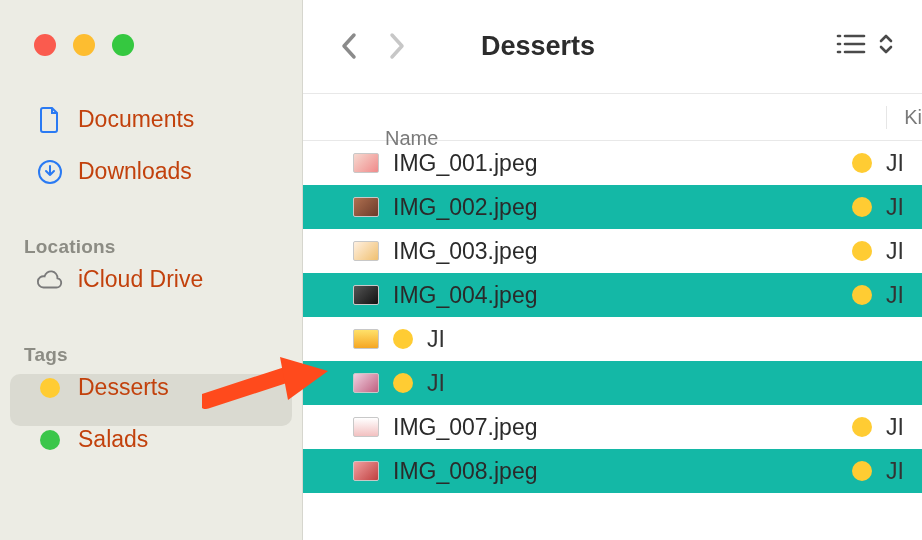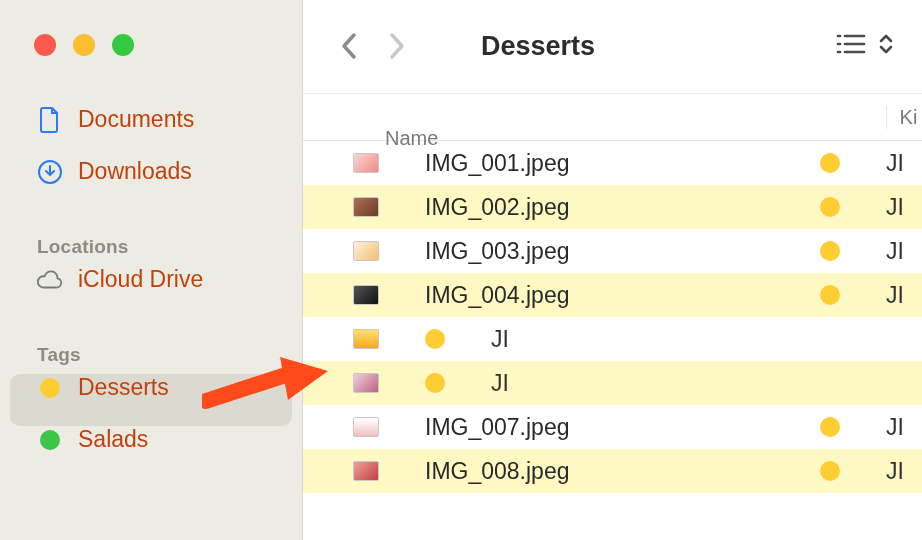--- a/index.html
+++ b/index.html
@@ -10,21 +10,21 @@
   .sidebar { width: 303px; height: 540px; background: #ecece4;
              border-right: 1px solid #d6d6ce; position: relative; }
   .traffic-lights { display: flex; gap: 17px; padding: 34px 0 0 34px; }
   .tl { width: 22px; height: 22px; border-radius: 50%; }
   .tl.red   { background: #fa5b4e; }
   .tl.yellow{ background: #fdbd30; }
   .tl.green { background: #35c840; }
 
   .sb-section { padding-top: 26px; }
   .sb-heading { color: #8c8c84; font-size: 19px; font-weight: 600;
-                padding: 0 0 8px 24px; letter-spacing: 0.2px; margin-left: 13px; }
+                padding: 0 0 8px 24px; letter-spacing: 0.2px; }
   .sb-item { display: flex; align-items: flex-start; height: 52px;
              padding-left: 26px; font-size: 23px; color: #c2410c;
              border-radius: 10px; margin: 0 10px; cursor: default; }
   .sb-item.selected { background: #dadad1; }
   .sb-icon { width: 28px; height: 28px; display: flex; align-items: center;
              justify-content: center; margin-right: 14px; flex: none; }
   .tag-dot { width: 20px; height: 20px; border-radius: 50%; }
   .tag-dot.dyellow{ background: #ffcc33; }
   .tag-dot.dgreen{ background: #3bc64a; }
 
@@ -35,27 +35,27 @@
   .nav-btn { width: 36px; height: 40px; display: flex; align-items: center;
              justify-content: center; margin-right: 12px; }
   .title { font-size: 27px; font-weight: 700; color: #2c2c2c; margin-left: 54px; }
   .spacer { flex: 1; }
   .view-ctrl { display: flex; align-items: center; gap: 12px; }
 
   .cols-header { display: flex; align-items: center; height: 48px;
                  border-top: 1px solid #e8e8e8; border-bottom: 1px solid #e8e8e8;
                  color: #7a7a7a; font-size: 20px; }
   .col-name { padding-left: 82px; flex: 1; margin-top: 43px; }
-  .col-kind { width: 36px; border-left: 1px solid #e6e6e6; text-align: center;
+  .col-kind { width: 36px; border-left: 1px solid #e6e6e6; text-align: right;
               padding-left: 8px; overflow: hidden; white-space: nowrap; }
 
   .file-list { }
   .file-row { display: flex; align-items: center; height: 44px; font-size: 23px;
-              color: #2a2a2a; gap: 32px; }
-  .file-row.alt { background: #fef9c3; }
+              color: #2a2a2a; }
+  .file-row.alt { background: #14b8a6; }
   .fr-thumb { width: 26px; height: 20px; margin-left: 50px; margin-right: 14px;
               background:#fff; border:1px solid #c8c8c8; border-radius:2px;
               background-size: cover; background-position: center; flex:none; }
   .fr-name { flex: 1; }
   .fr-tag { width: 20px; height: 20px; border-radius: 50%; background:#ffcc33;
             margin-right: 14px; flex:none; }
   .fr-kind { width: 36px; overflow:hidden; white-space:nowrap; color:#333; }
 
   
   .arrow-ann { position:absolute; left:202px; top:353px; width:130px; height:60px;

